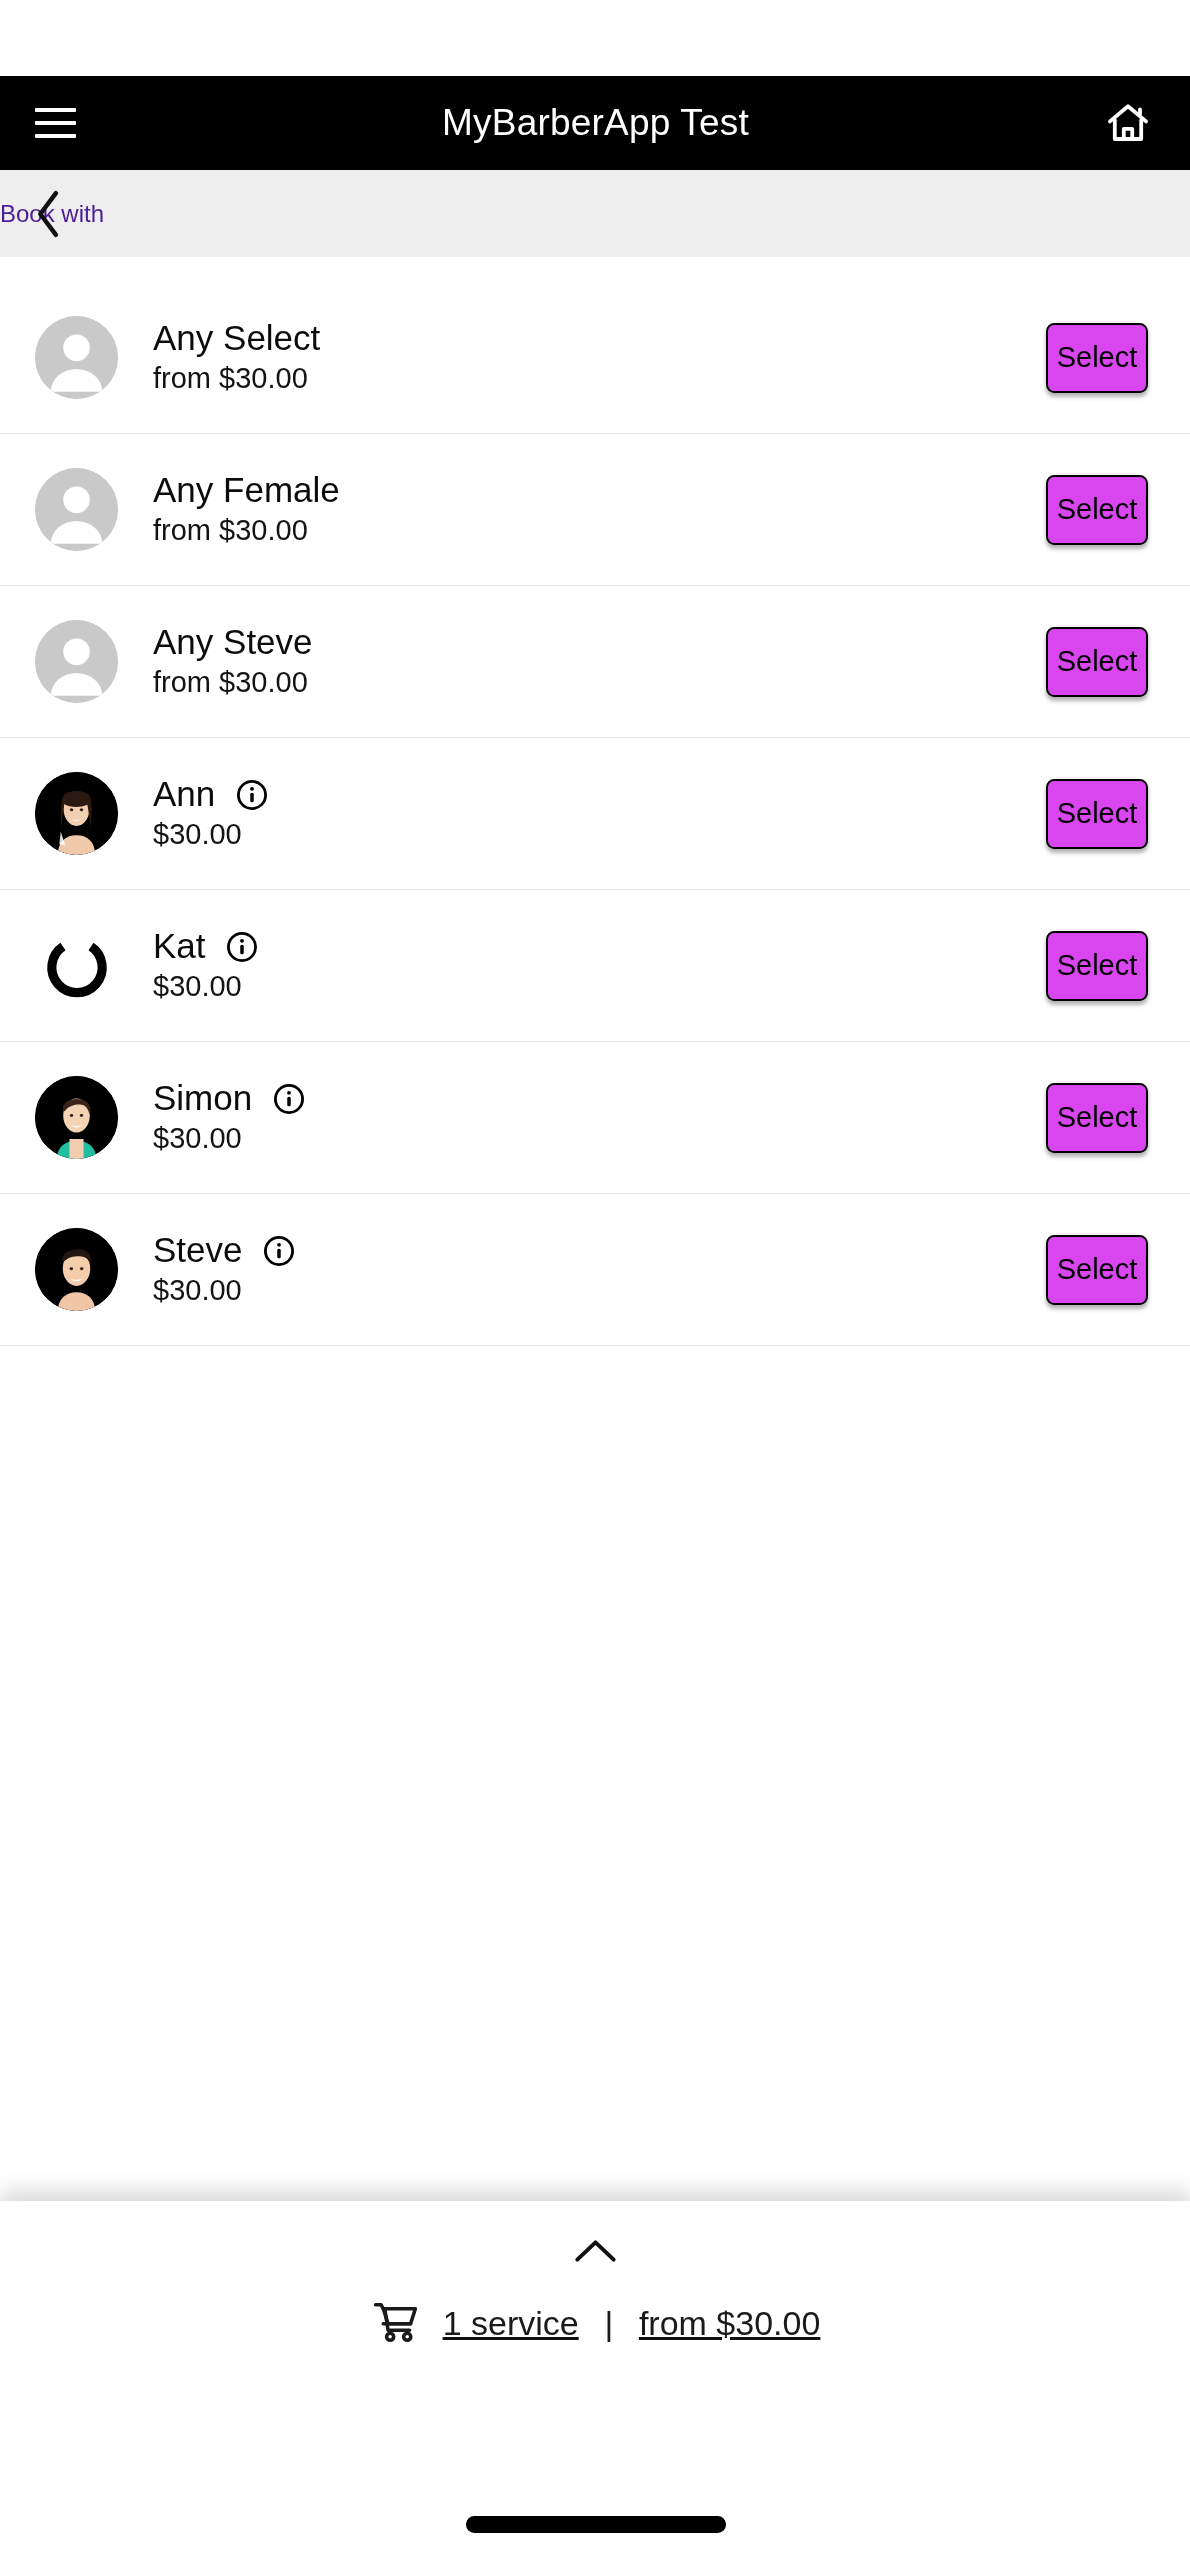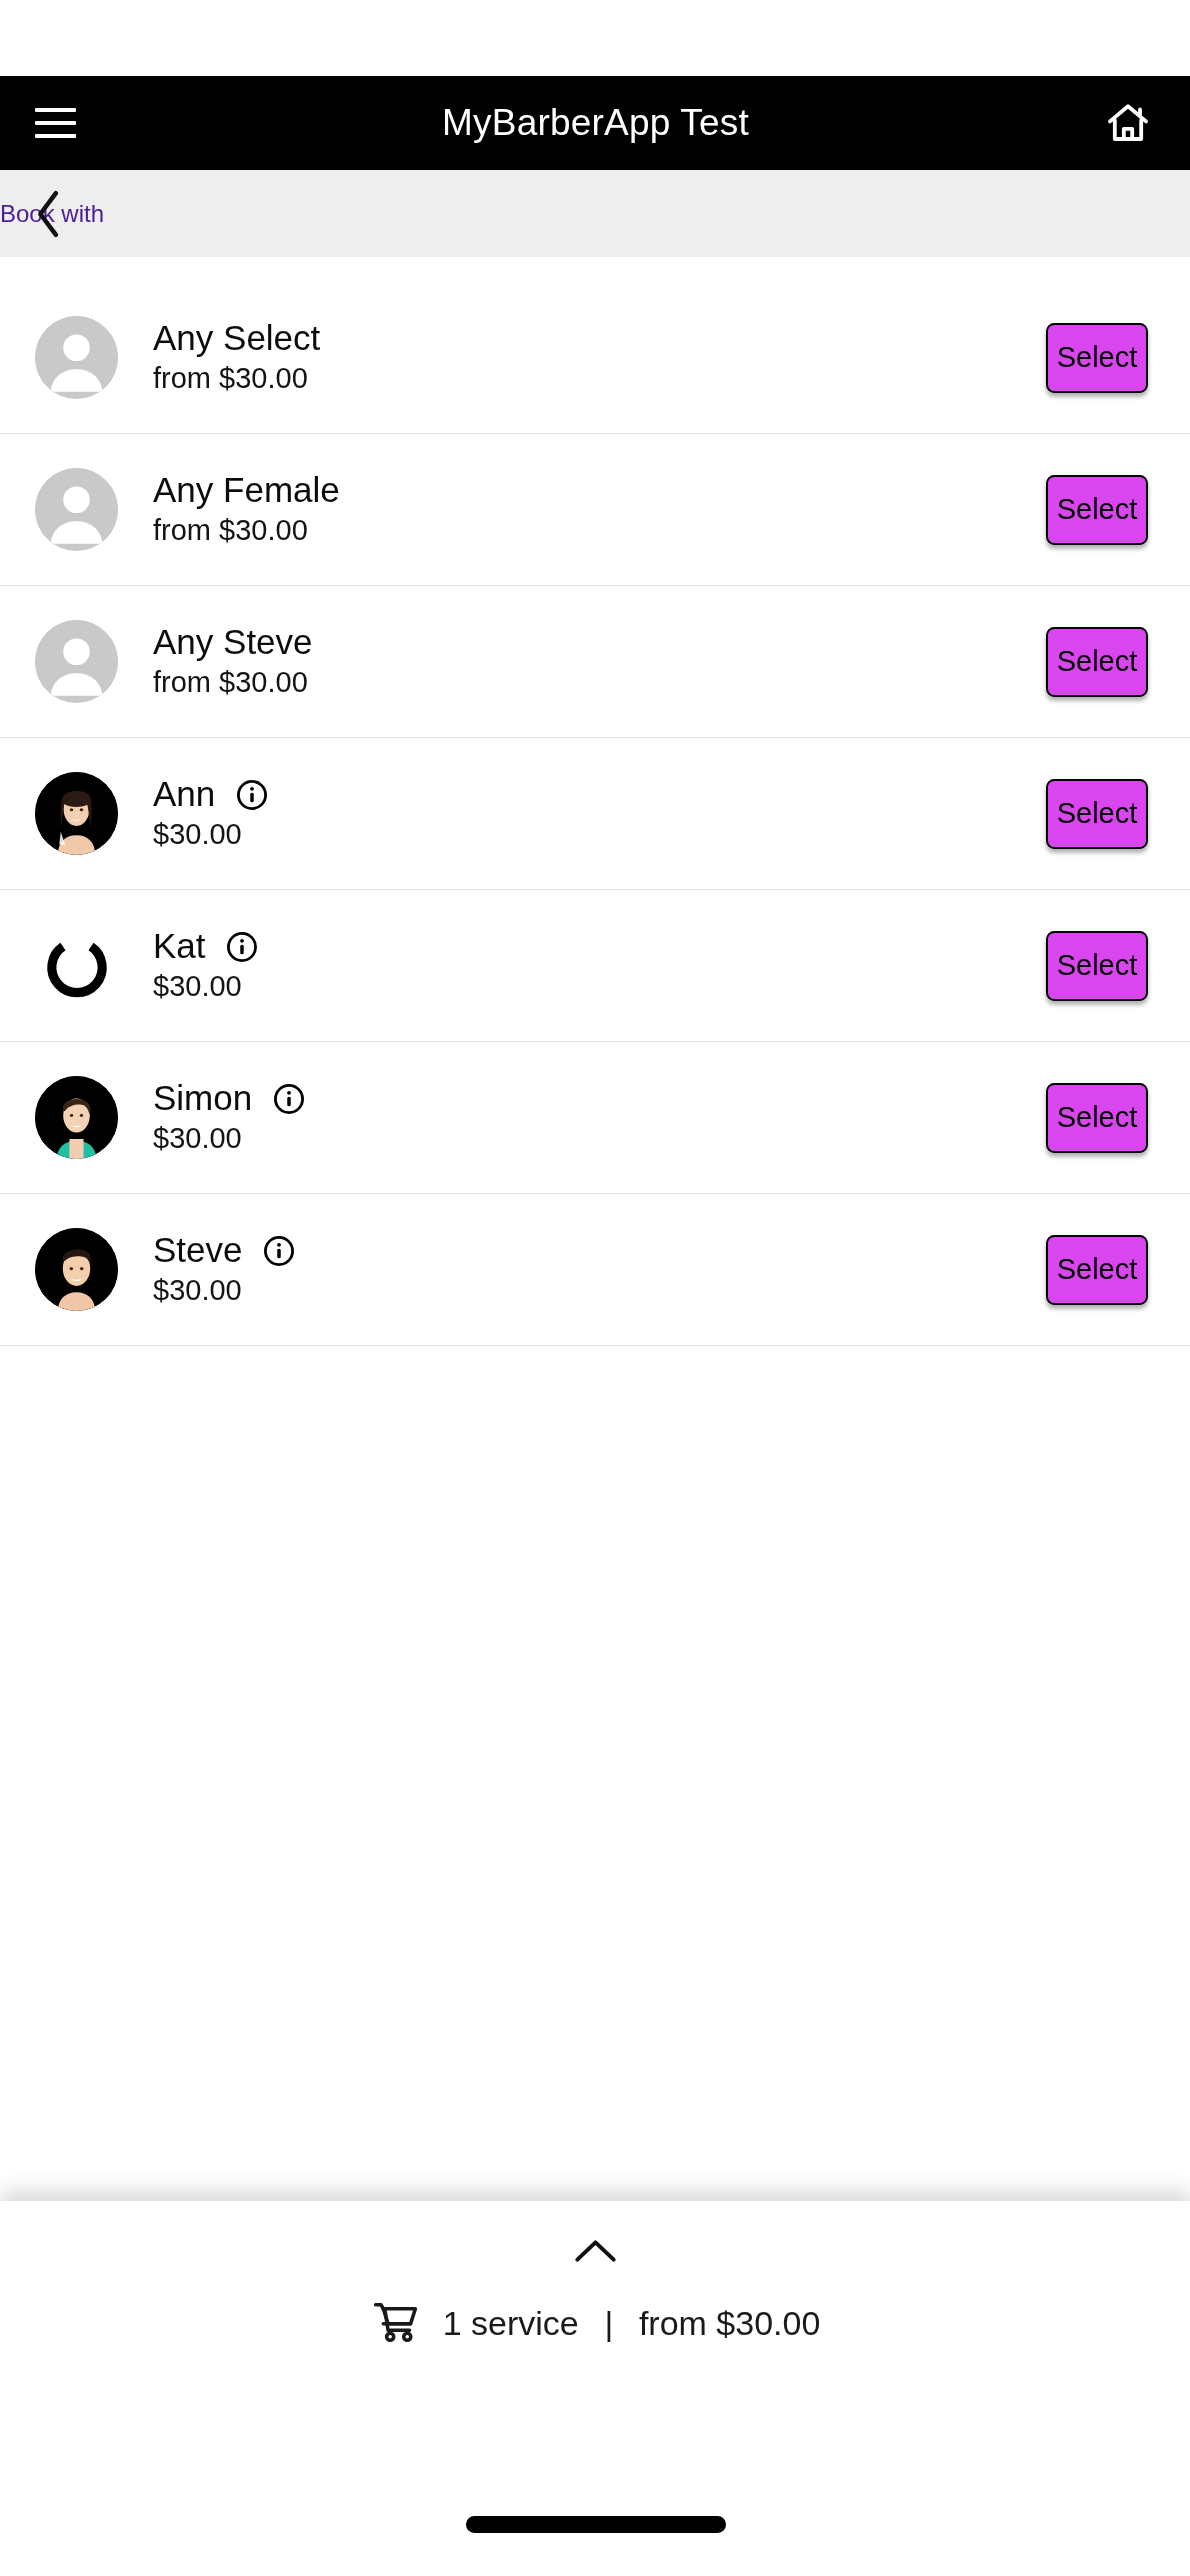--- a/index.html
+++ b/index.html
@@ -119,20 +119,21 @@
 
   
   .cart-bar{
     position:absolute; left:0; right:0; bottom:0;
     height:375px;
     background:#ffffff;
     box-shadow:0 -9.3px 20.4px rgba(0,0,0,0.16);
     display:flex; flex-direction:column; align-items:center;
     padding-top:28px;
     z-index:10;
+    text-decoration:underline;
   }
   .chevron-up{ width:65px; height:43px; display:flex; align-items:center; justify-content:center; cursor:pointer; }
   .cart-line{
     margin-top:26px;
     display:flex; align-items:center; gap:22px;
     font-size:34px; color:#1a1a1a;
     cursor:pointer;
   }
   .cart-icon{ width:50px; height:50px; flex:0 0 auto; }
   .cart-icon svg{ display:block; }

